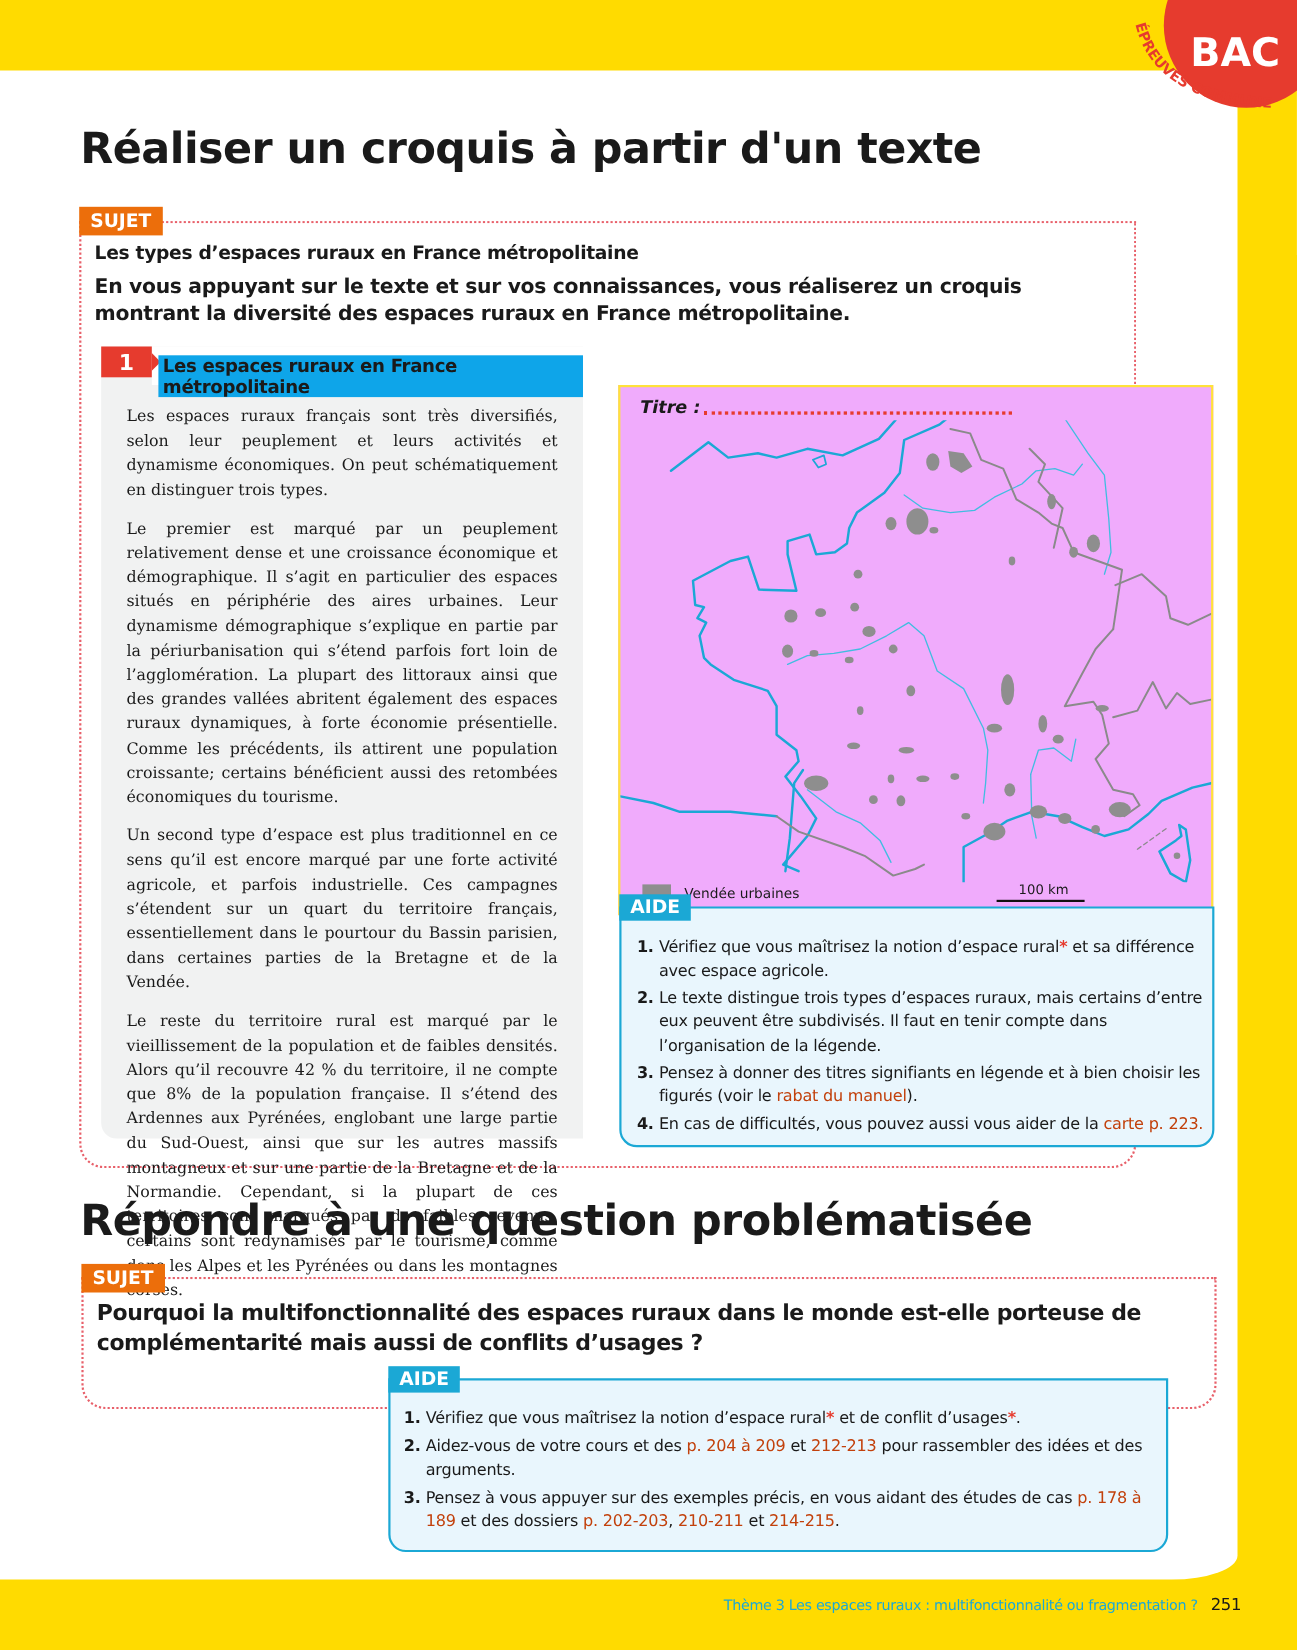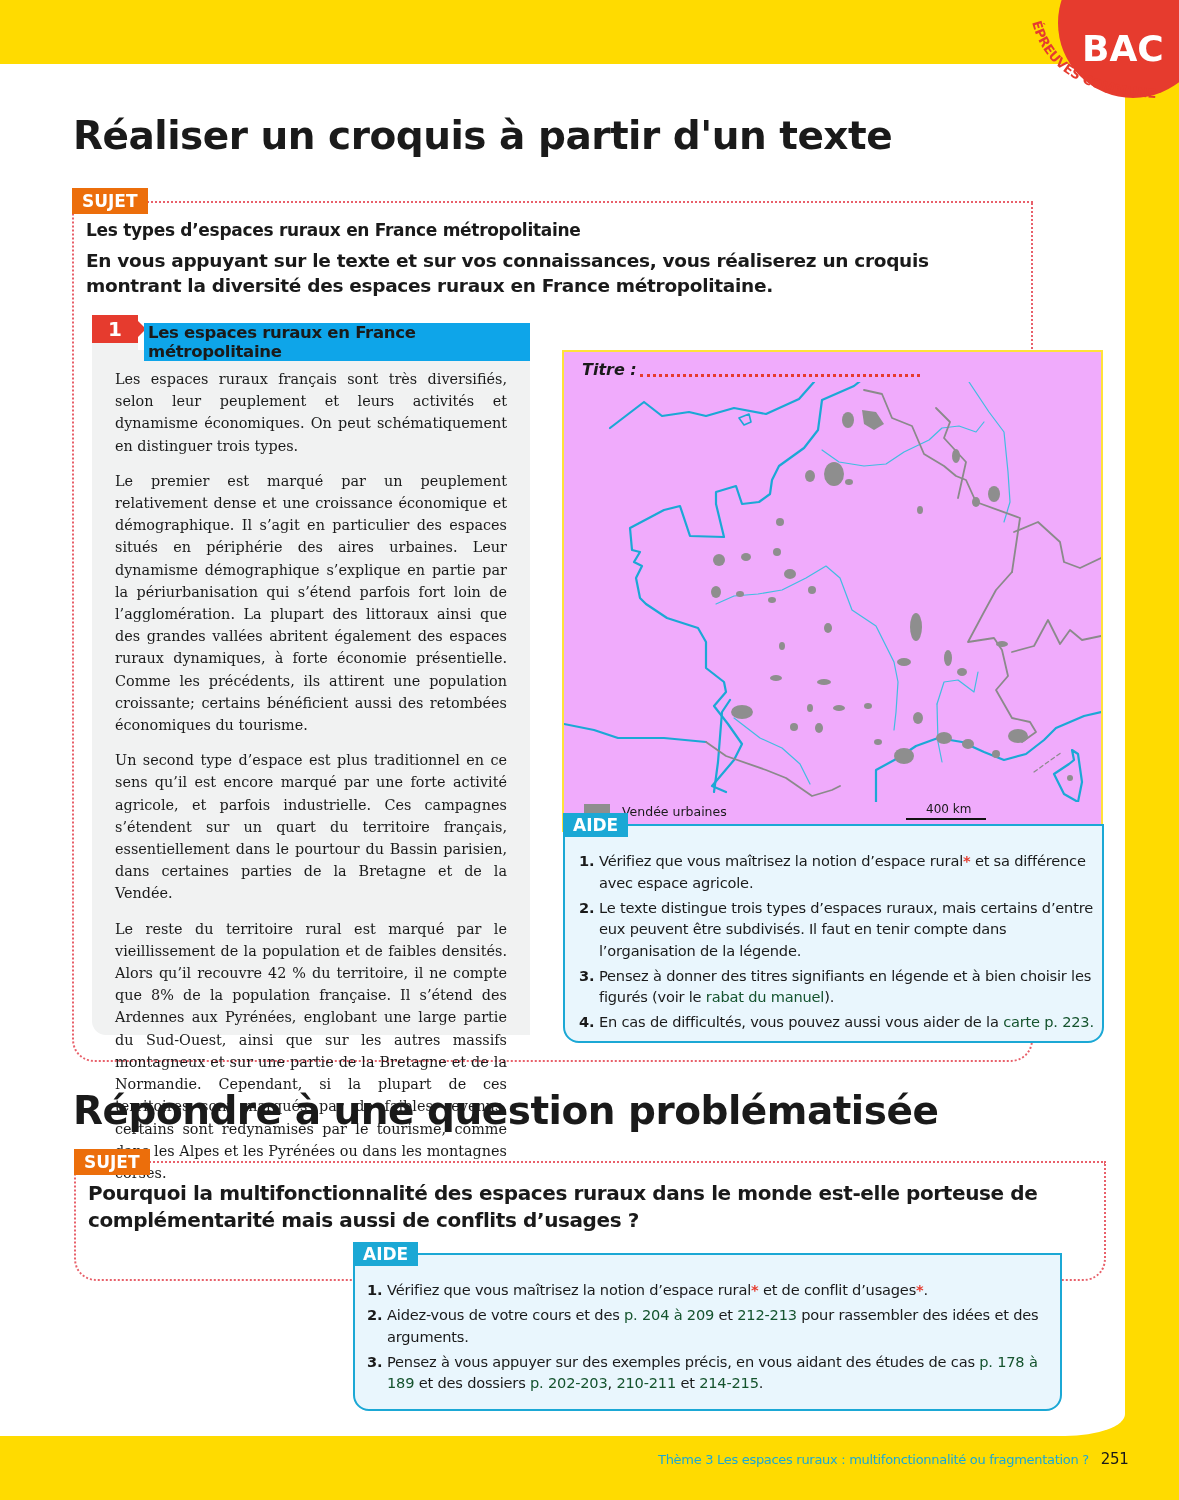--- a/index.html
+++ b/index.html
@@ -140,21 +140,21 @@
   .aide-box-1 { left: 563px; top: 824px; width: 541px; height: 219px; }
   .aide-box-2 { left: 353px; top: 1253px; width: 709px; height: 158px; }
   .tag-aide-1 { left: 563px; top: 813px; height: 24px; line-height: 24px; }
   .tag-aide-2 { left: 353px; top: 1242px; height: 24px; line-height: 24px; }
 
   .aide-list { list-style: none; position: absolute; font-family: "DejaVu Sans", sans-serif; color: #1a1a1a; }
   .aide-list-1 { left: 14px; top: 24px; width: 515px; font-size: 14.6px; line-height: 21.5px; }
   .aide-list-2 { left: 12px; top: 24px; width: 685px; font-size: 14.6px; line-height: 21.5px; }
   .aide-list li { position: relative; padding-left: 20px; margin-bottom: 3.5px; letter-spacing: -0.2px; }
   .aide-list li .num { position: absolute; left: 0; top: 0; font-weight: bold; }
-  .link { color: #14532d; }
+  .link { color: #c2410c; }
   .star { color: #e63b2e; font-weight: bold; }
 
   .footer {
     position: absolute; left: 658px; top: 1450px;
     font-family: "DejaVu Sans", sans-serif; font-size: 13px; color: #1ba8d5; letter-spacing: -0.3px;
   }
   .footer b { font-weight: normal; margin-top: 44px; }
   .footer .page-num { color: #1a1a1a; font-size: 15px; margin-left: 8px; }
 </style>
 </head>
@@ -267,21 +267,21 @@
       <ellipse cx="438" cy="262" rx="6" ry="3"></ellipse>
       <ellipse cx="398" cy="290" rx="5" ry="4"></ellipse>
       <ellipse cx="314" cy="360" rx="4" ry="3"></ellipse>
       <ellipse cx="304" cy="324" rx="4" ry="3"></ellipse>
       <ellipse cx="255" cy="346" rx="4" ry="5"></ellipse>
       <ellipse cx="506" cy="396" rx="3" ry="3"></ellipse>
     </g>
   </svg>
   <div class="legend-swatch"></div>
   <div class="legend-label">Vendée urbaines</div>
-  <div class="scale-label">400 km</div>
+  <div class="scale-label">100 km</div>
   <div class="scale-bar"></div>
 </div>
 
 <div class="aide-box aide-box-1">
   <ul class="aide-list aide-list-1" id="aide-list-1">
       <li><span class="num">1.</span><span>Vérifiez que vous maîtrisez la notion d’espace rural</span><span class="star">*</span><span> et sa différence avec espace agricole.</span></li>
       <li><span class="num">2.</span><span>Le texte distingue trois types d’espaces ruraux, mais certains d’entre eux peuvent être subdivisés. Il faut en tenir compte dans l’organisation de la légende.</span></li>
       <li><span class="num">3.</span><span>Pensez à donner des titres signifiants en légende et à bien choisir les figurés (voir le </span><span class="link">rabat du manuel</span><span>).</span></li>
       <li><span class="num">4.</span><span>En cas de difficultés, vous pouvez aussi vous aider de la </span><span class="link">carte p. 223.</span></li>
     </ul>

